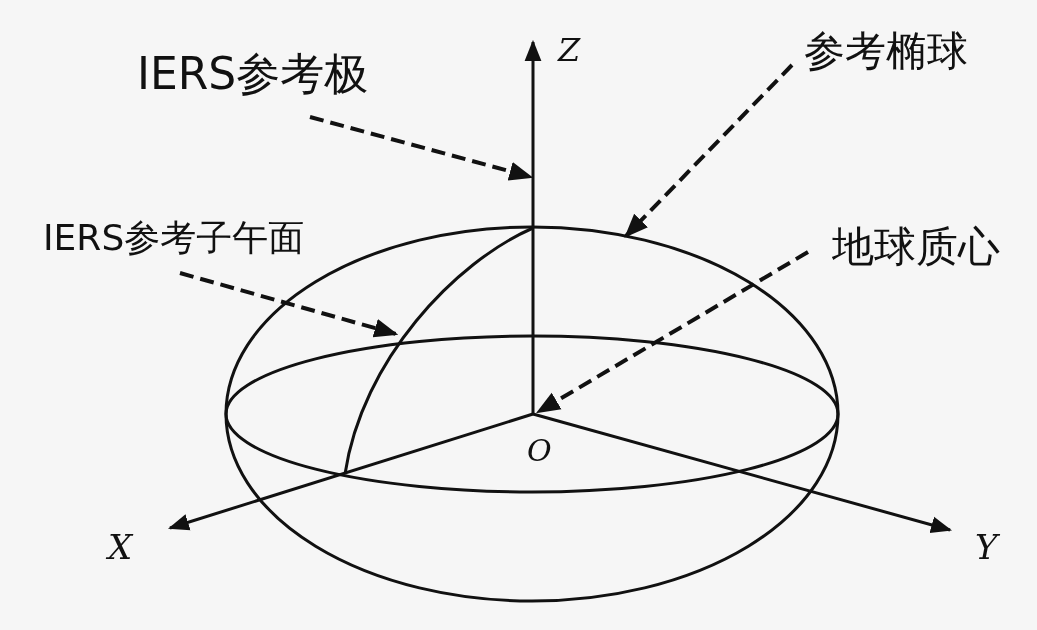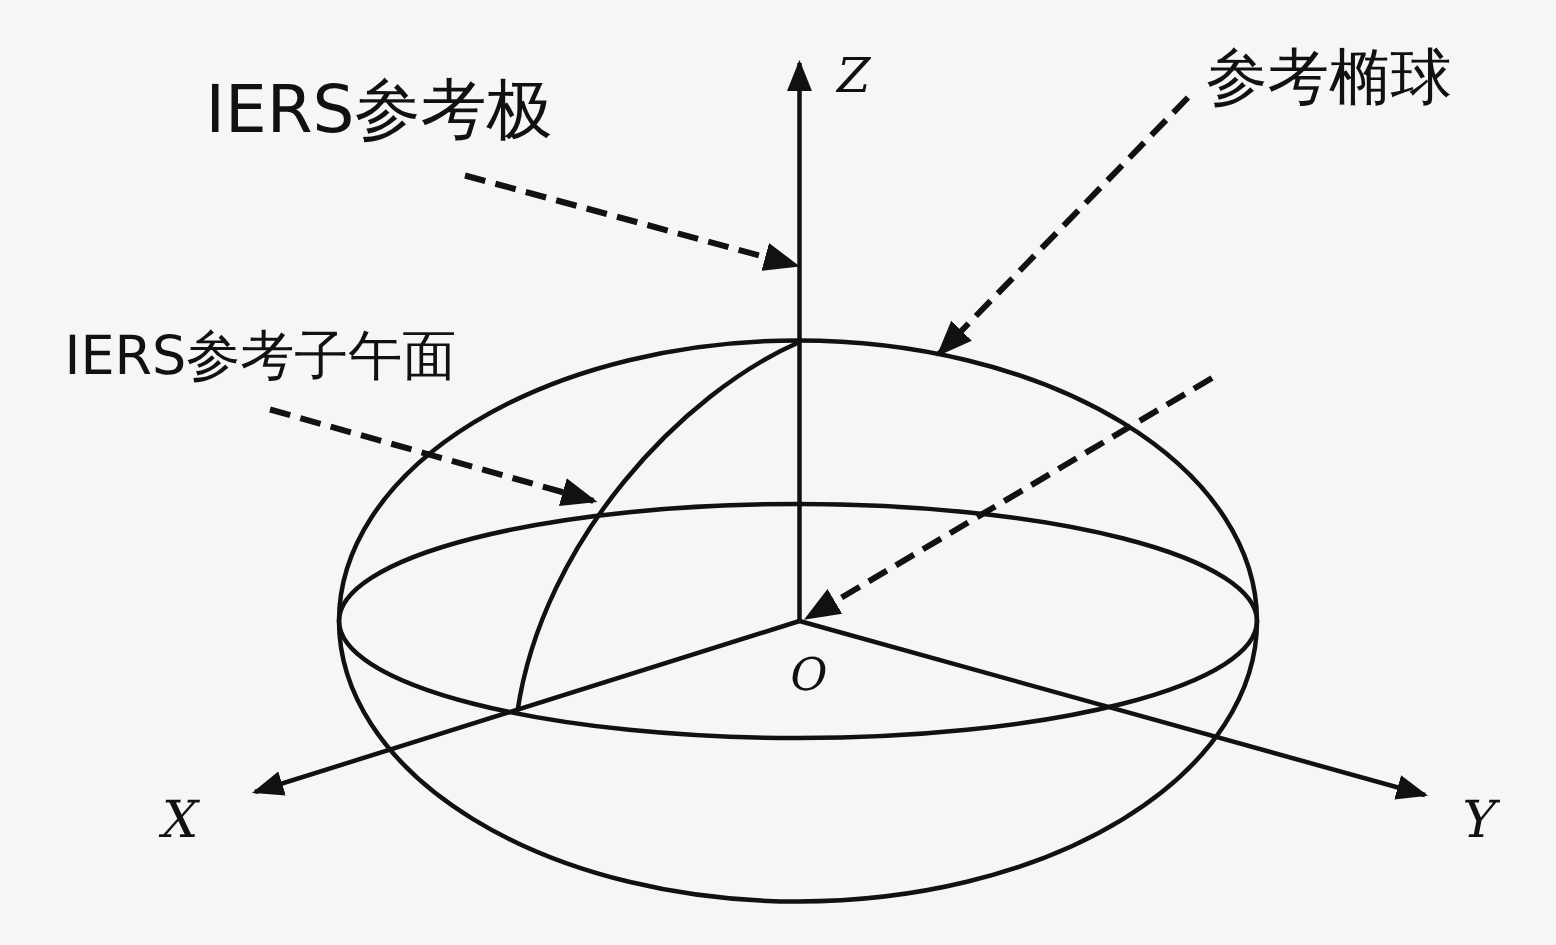--- a/index.html
+++ b/index.html
@@ -74,19 +74,20 @@
     <line x1="792" y1="65" x2="626" y2="236" stroke="#111" stroke-width="4" stroke-dasharray="14,7" marker-end="url(#arrowDash)"></line>
 
     <line x1="180" y1="273" x2="396" y2="334" stroke="#111" stroke-width="4" stroke-dasharray="14,7" marker-end="url(#arrowDash)"></line>
 
     <line x1="808" y1="252" x2="538" y2="412" stroke="#111" stroke-width="4" stroke-dasharray="14,7" marker-end="url(#arrowDash)"></line>
   </svg>
 
   <div class="label label-pole">IERS参考极</div>
   <div class="label label-ellipsoid">参考椭球</div>
   <div class="label label-meridian">IERS参考子午面</div>
+  <div class="label label-geocenter">地球质心</div>
 
   <div class="axis-label axis-z">Z</div>
   <div class="axis-label axis-o">O</div>
   <div class="axis-label axis-x">X</div>
   <div class="axis-label axis-y">Y</div>
 
 </div>
 
 </body></html>

